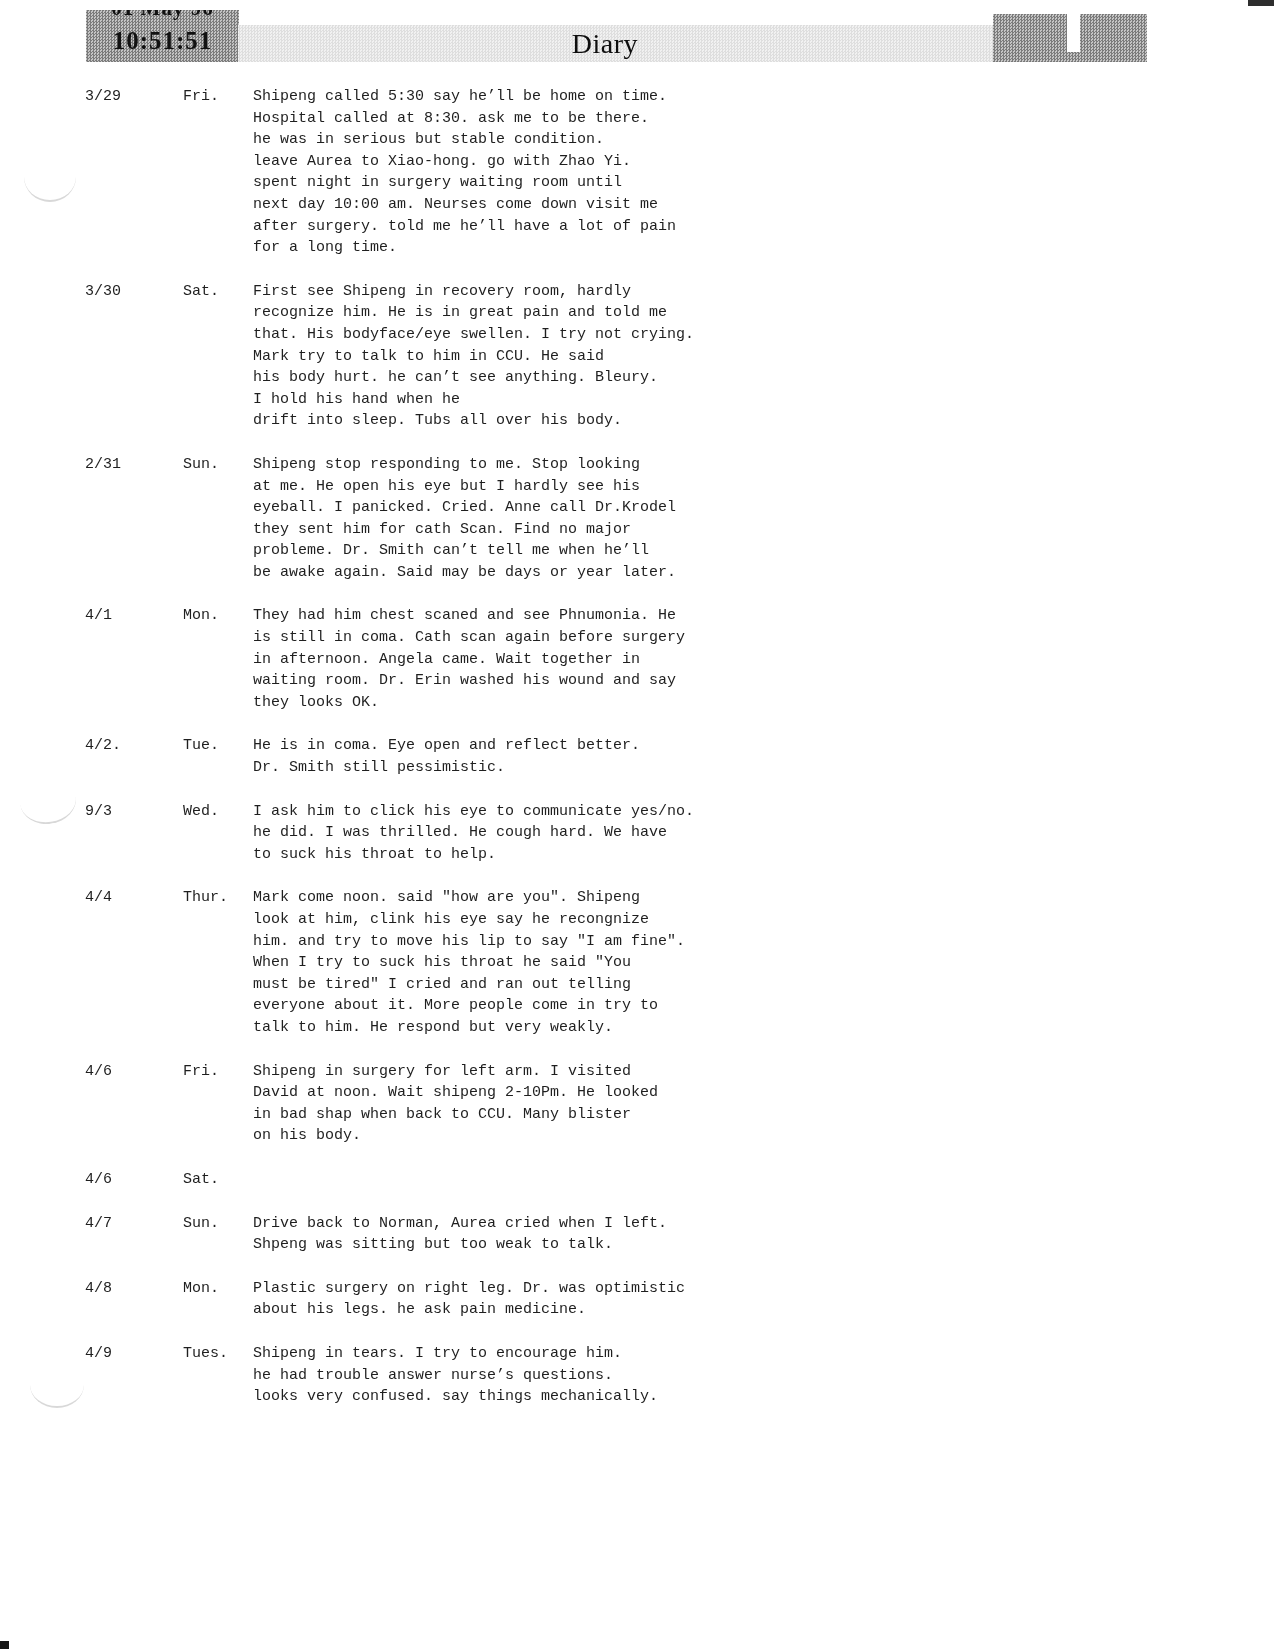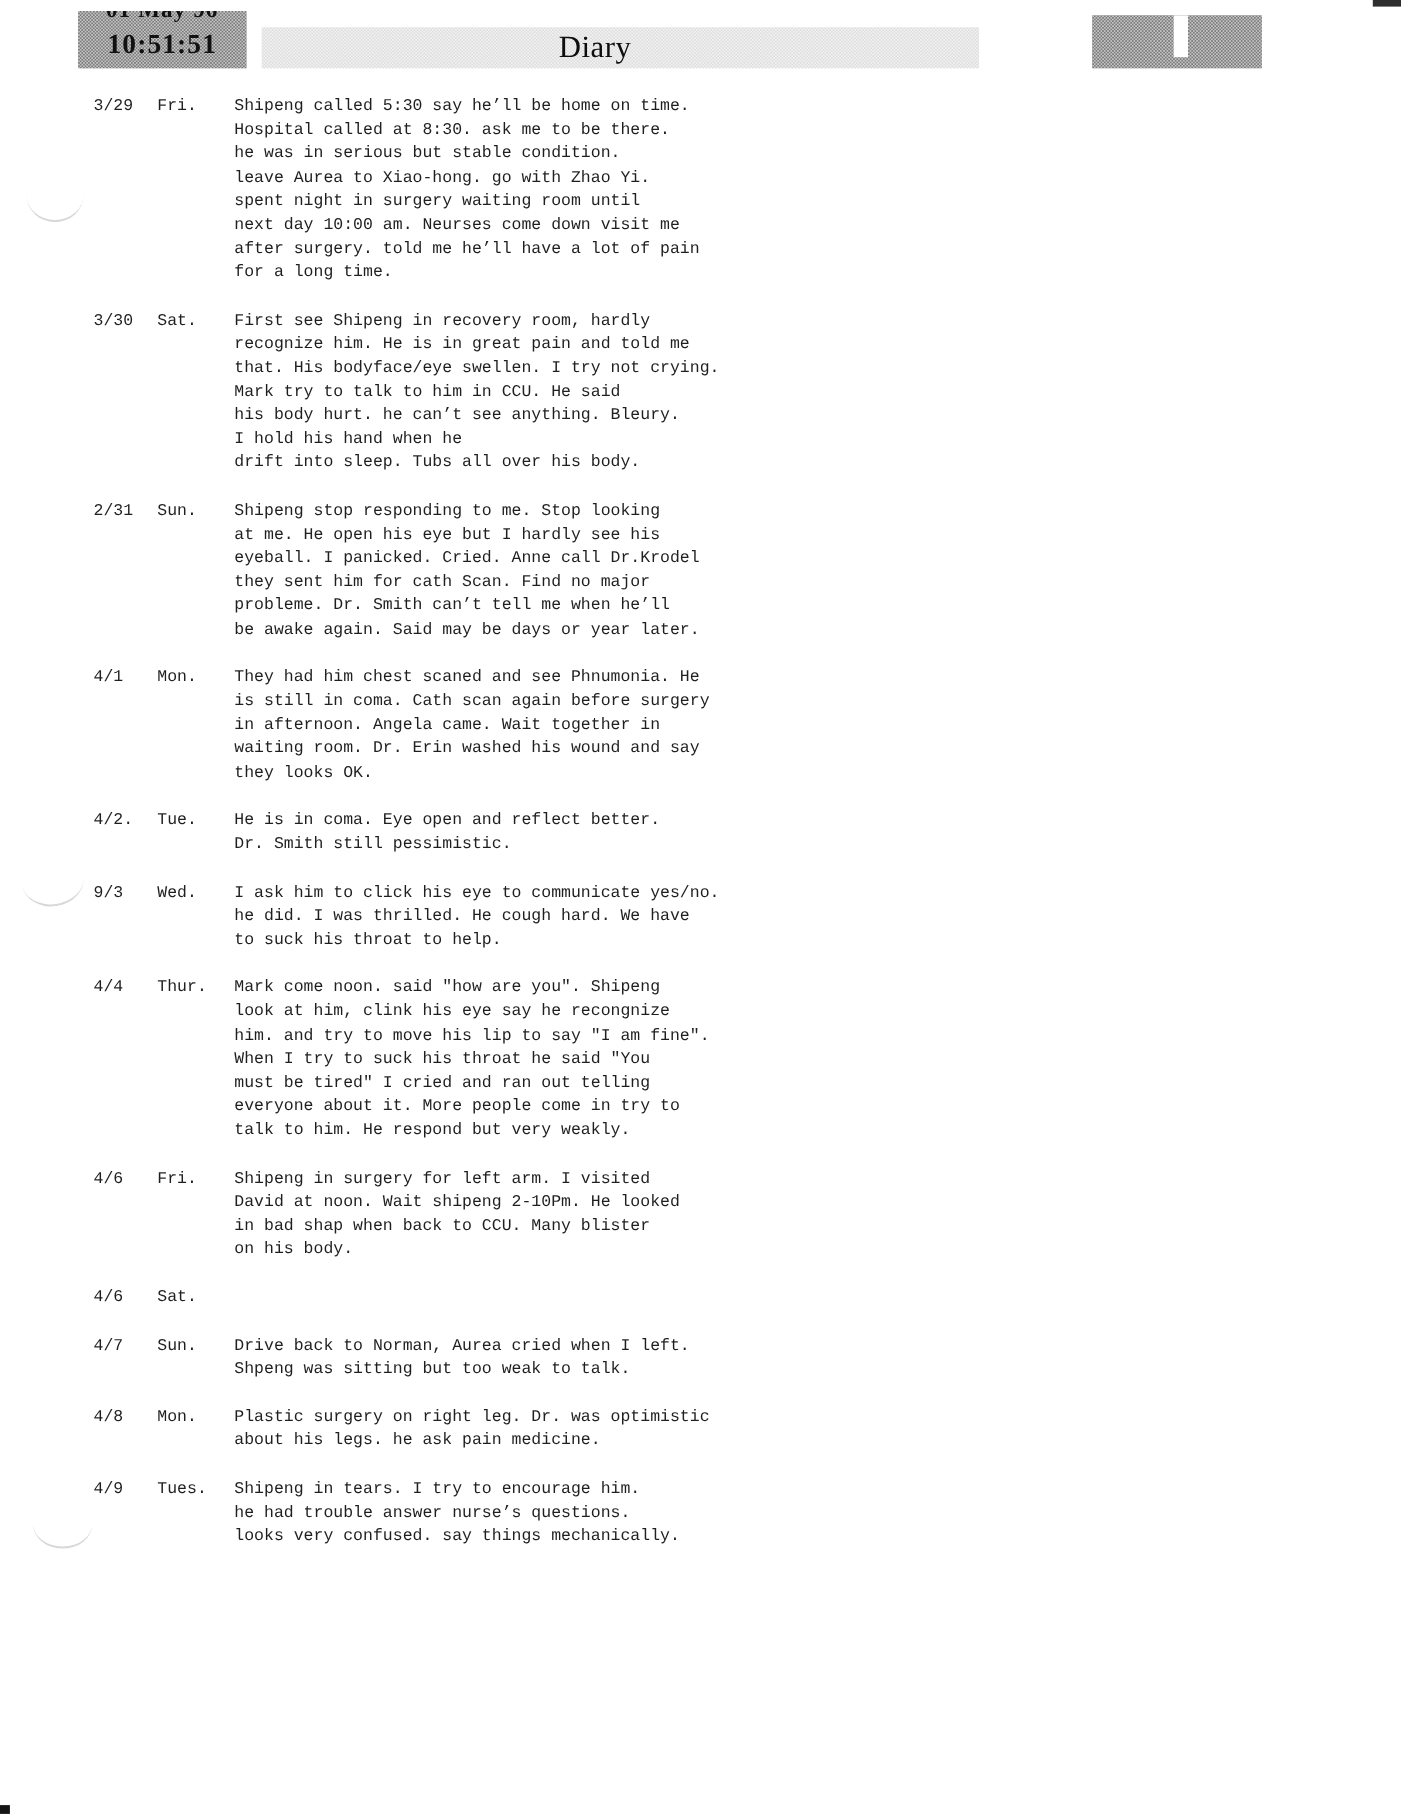--- a/index.html
+++ b/index.html
@@ -23,21 +23,21 @@
     background-image: repeating-conic-gradient(#7b7b7b 0% 25%, #c4c4c4 0% 50%);
     background-size: 3px 3px;
   }
   .dither-light {
     background-color: #e6e6e6;
     background-image: repeating-conic-gradient(#dedede 0% 25%, #f1f1f1 0% 50%);
     background-size: 3px 3px;
   }
   #stamp-box {
     position: absolute;
-    left: 71px; top: 10px;
+    left: 86px; top: 10px;
     width: 153px; height: 52px;
     overflow: hidden;
     text-align: center;
     font-family: "Liberation Serif", "DejaVu Serif", serif;
     font-weight: bold;
     color: #111;
   }
   #stamp-date {
     font-size: 21px;
     line-height: 21px;
@@ -46,21 +46,21 @@
   }
   #stamp-time {
     font-size: 25px;
     line-height: 26px;
     margin-top: 9px;
     letter-spacing: 1px;
   }
   #title-bar {
     position: absolute;
     left: 238px; top: 25px;
-    width: 652px; height: 37px;
+    width: 780px; height: 37px;
     display: flex;
     align-items: center;
     justify-content: center;
   }
   #page-title {
     font-family: "Liberation Serif", "DejaVu Serif", serif;
     font-size: 28px;
     color: #0e0e0e;
     margin-right: 46px;
     letter-spacing: 0.5px;
@@ -90,21 +90,21 @@
     right: 40px;
     font-size: 15px;
     line-height: 21.6px;
   }
   .entry {
     display: flex;
     align-items: flex-start;
     margin-bottom: 22px;
   }
   .e-date { width: 58px; flex: none; white-space: pre; }
-  .e-day  { width: 70px; flex: none; white-space: pre; }
+  .e-day  { width: 70px; flex: none; white-space: pre; margin-left: 40px; }
   .e-body {
     margin: 0;
     font: inherit;
     white-space: pre;
     color: inherit;
   }
 
   
   .smudge {
     position: absolute;

